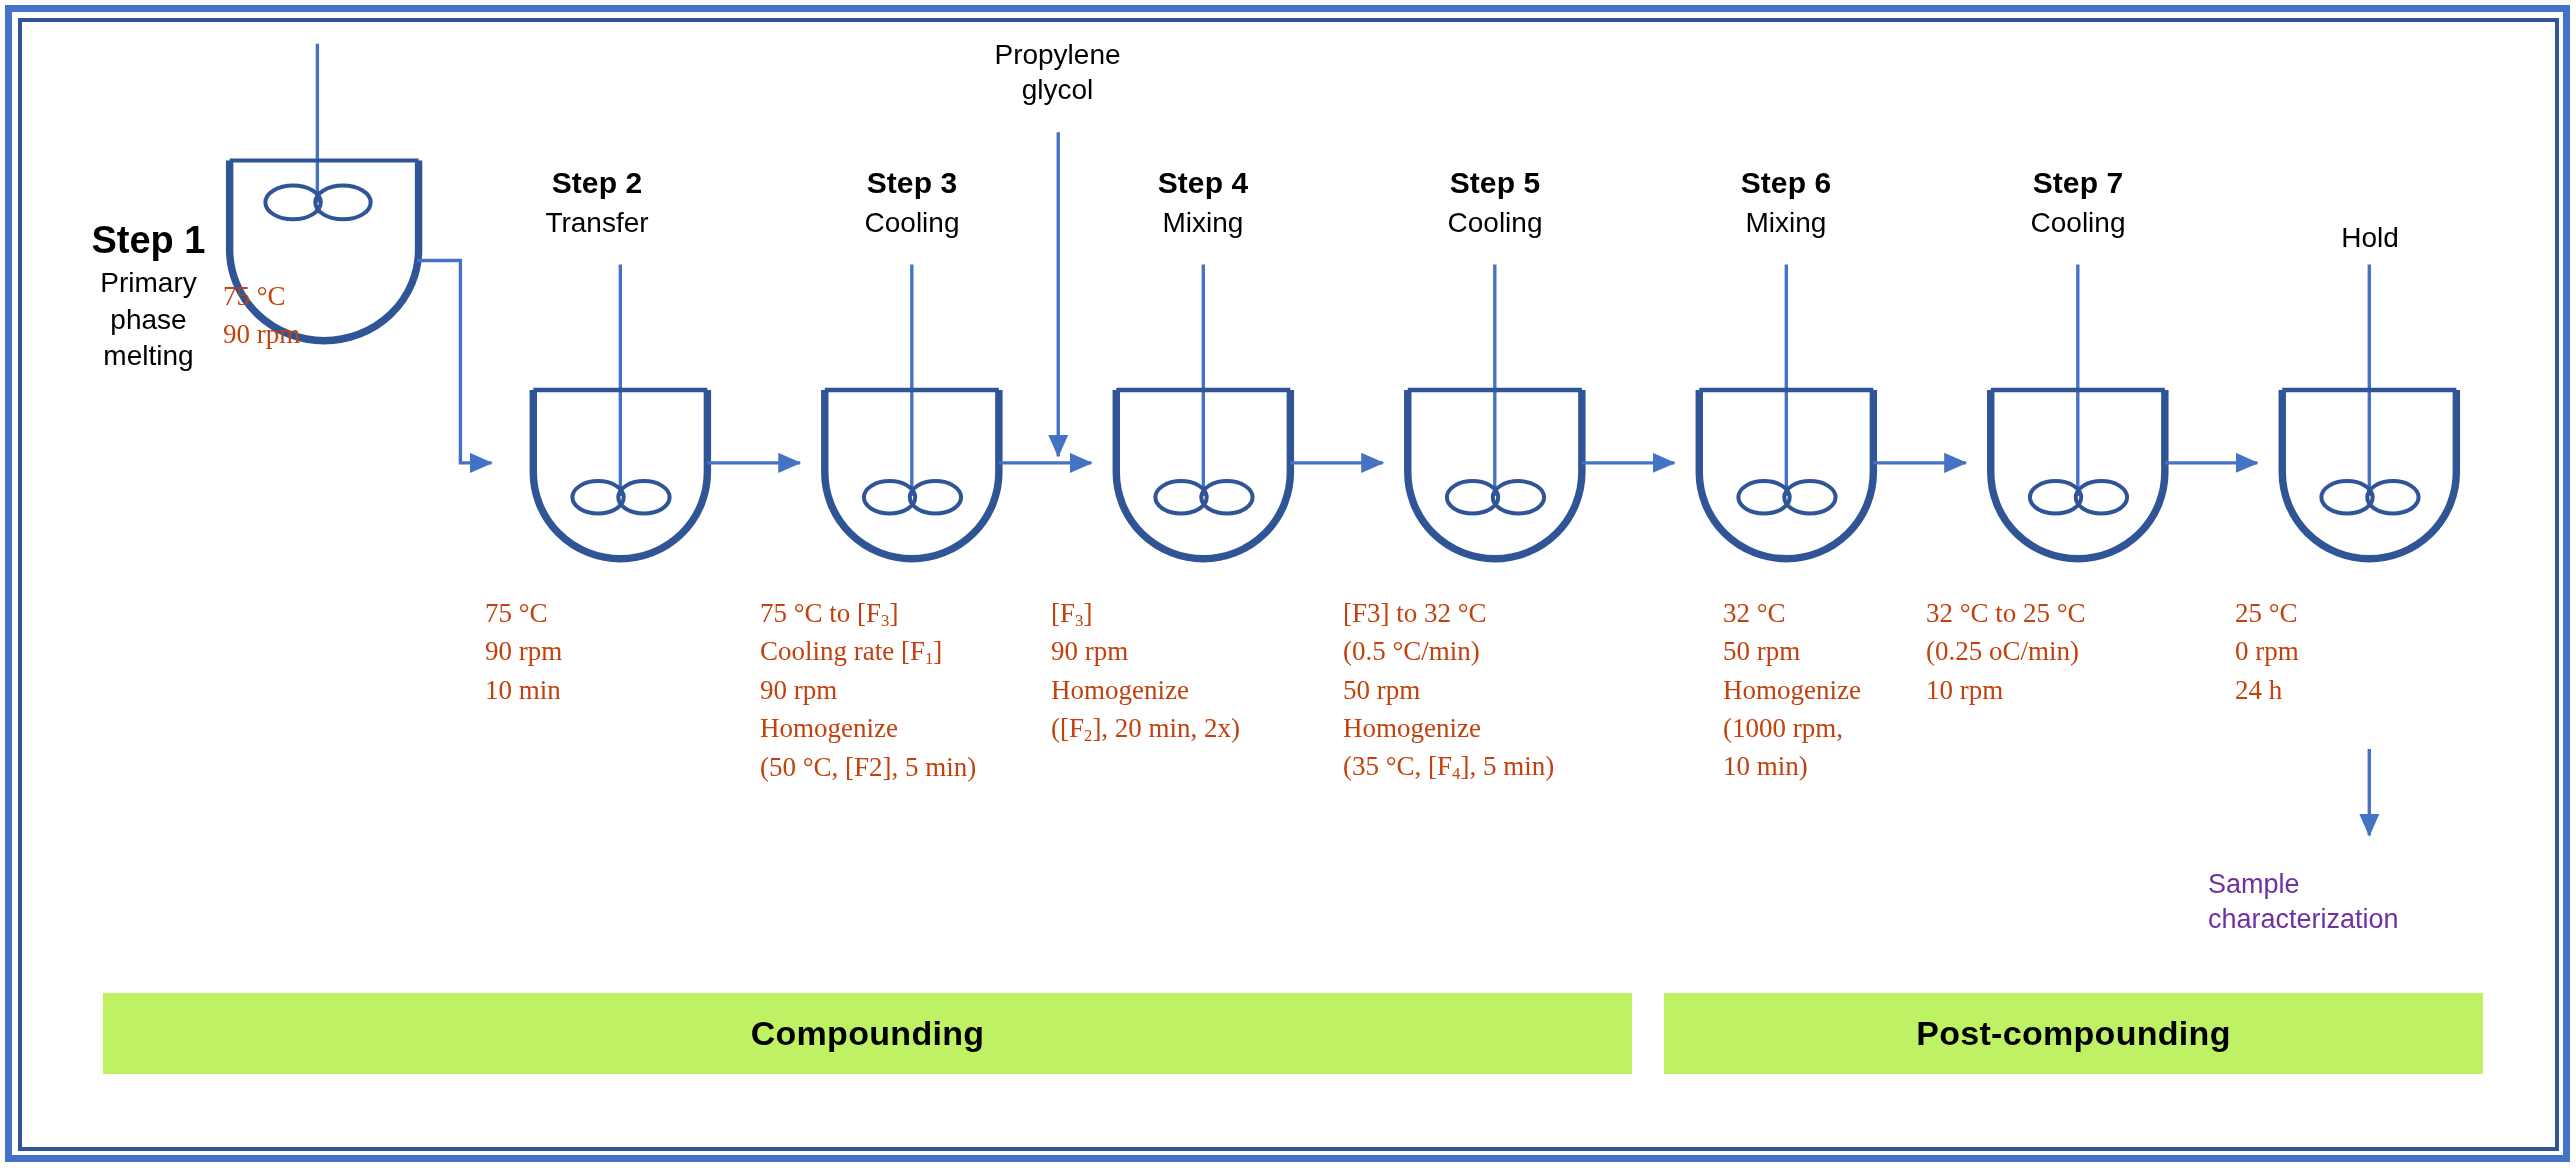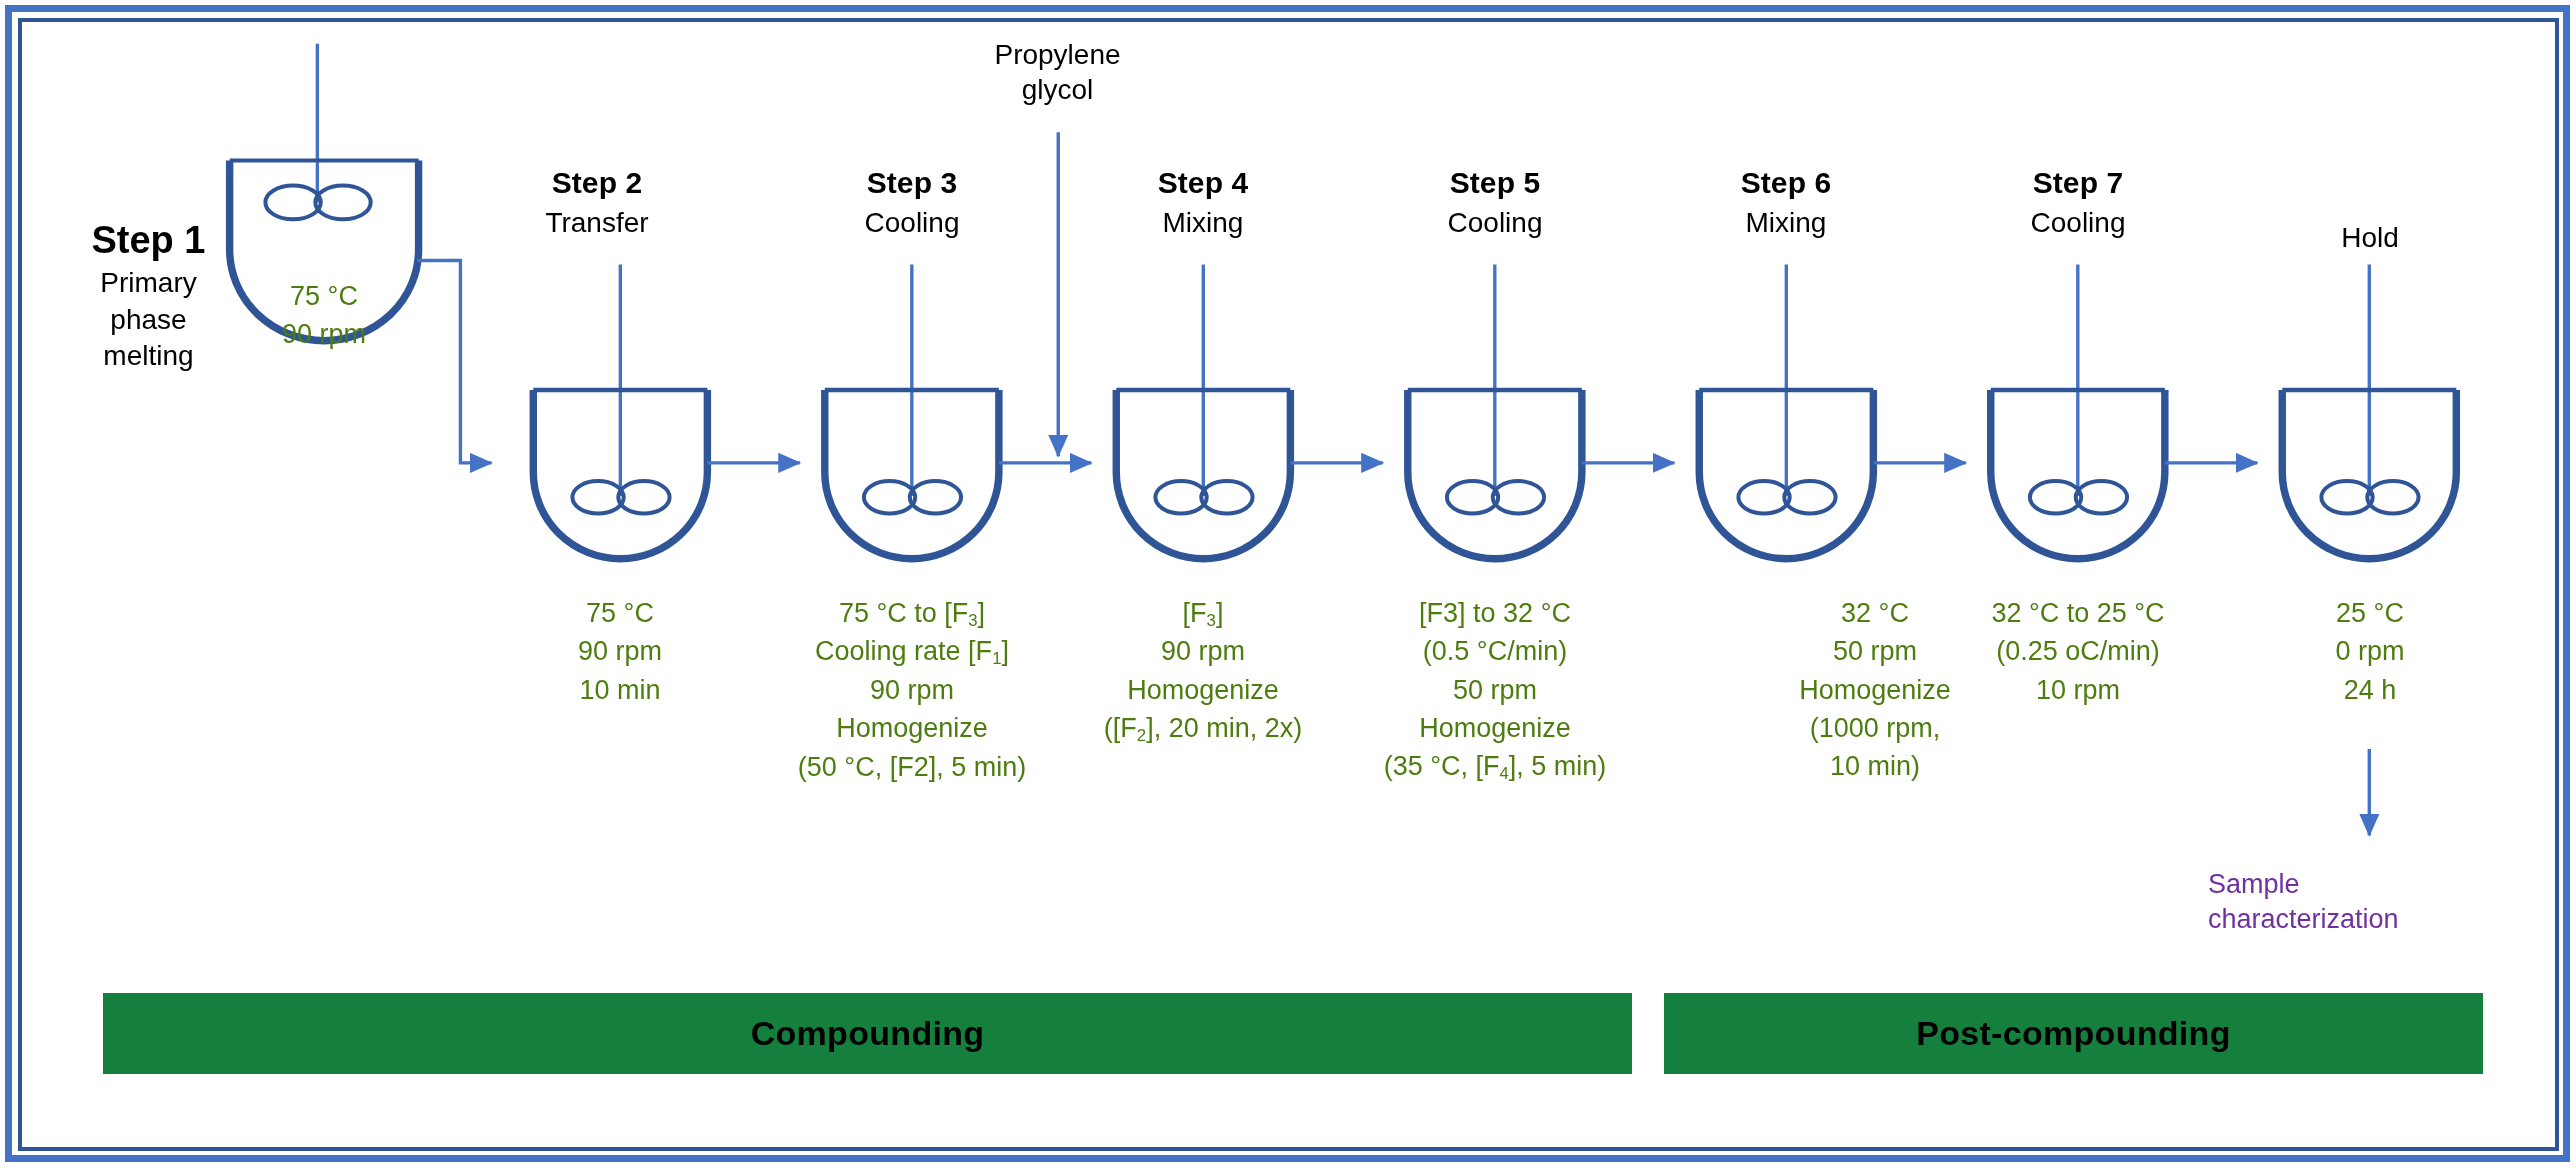--- a/index.html
+++ b/index.html
@@ -55,25 +55,25 @@
     letter-spacing: 0.1px;
   }
   .step-head .sub {
     display: block;
     font-weight: normal;
     font-size: 28px;
     margin-top: 5.4px;
   }
   .step-body {
     position: absolute;
-    text-align: center;
-    color: #4d7c0f;
+    color: #c2410c;
     font-size: 27px;
     line-height: 1.42;
     white-space: nowrap;
+    font-family: Liberation Serif, serif;
   }
   .step-body .ln { display: block; }
   .step1-label {
     position: absolute;
     text-align: center;
     color: #000000;
     line-height: 1.3;
   }
   .step1-label .num {
     display: block;
@@ -96,21 +96,21 @@
     position: absolute;
     text-align: left;
     font-size: 27px;
     color: #7030A0;
     line-height: 1.3;
   }
   .sample-label .ln { display: block; }
   
   .banner {
     position: absolute;
-    background: #15803d;
+    background: #bef264;
     display: flex;
     align-items: center;
     justify-content: center;
   }
   .banner span {
     font-size: 34px;
     font-weight: bold;
     color: #000000;
     letter-spacing: 0.3px;
   }

